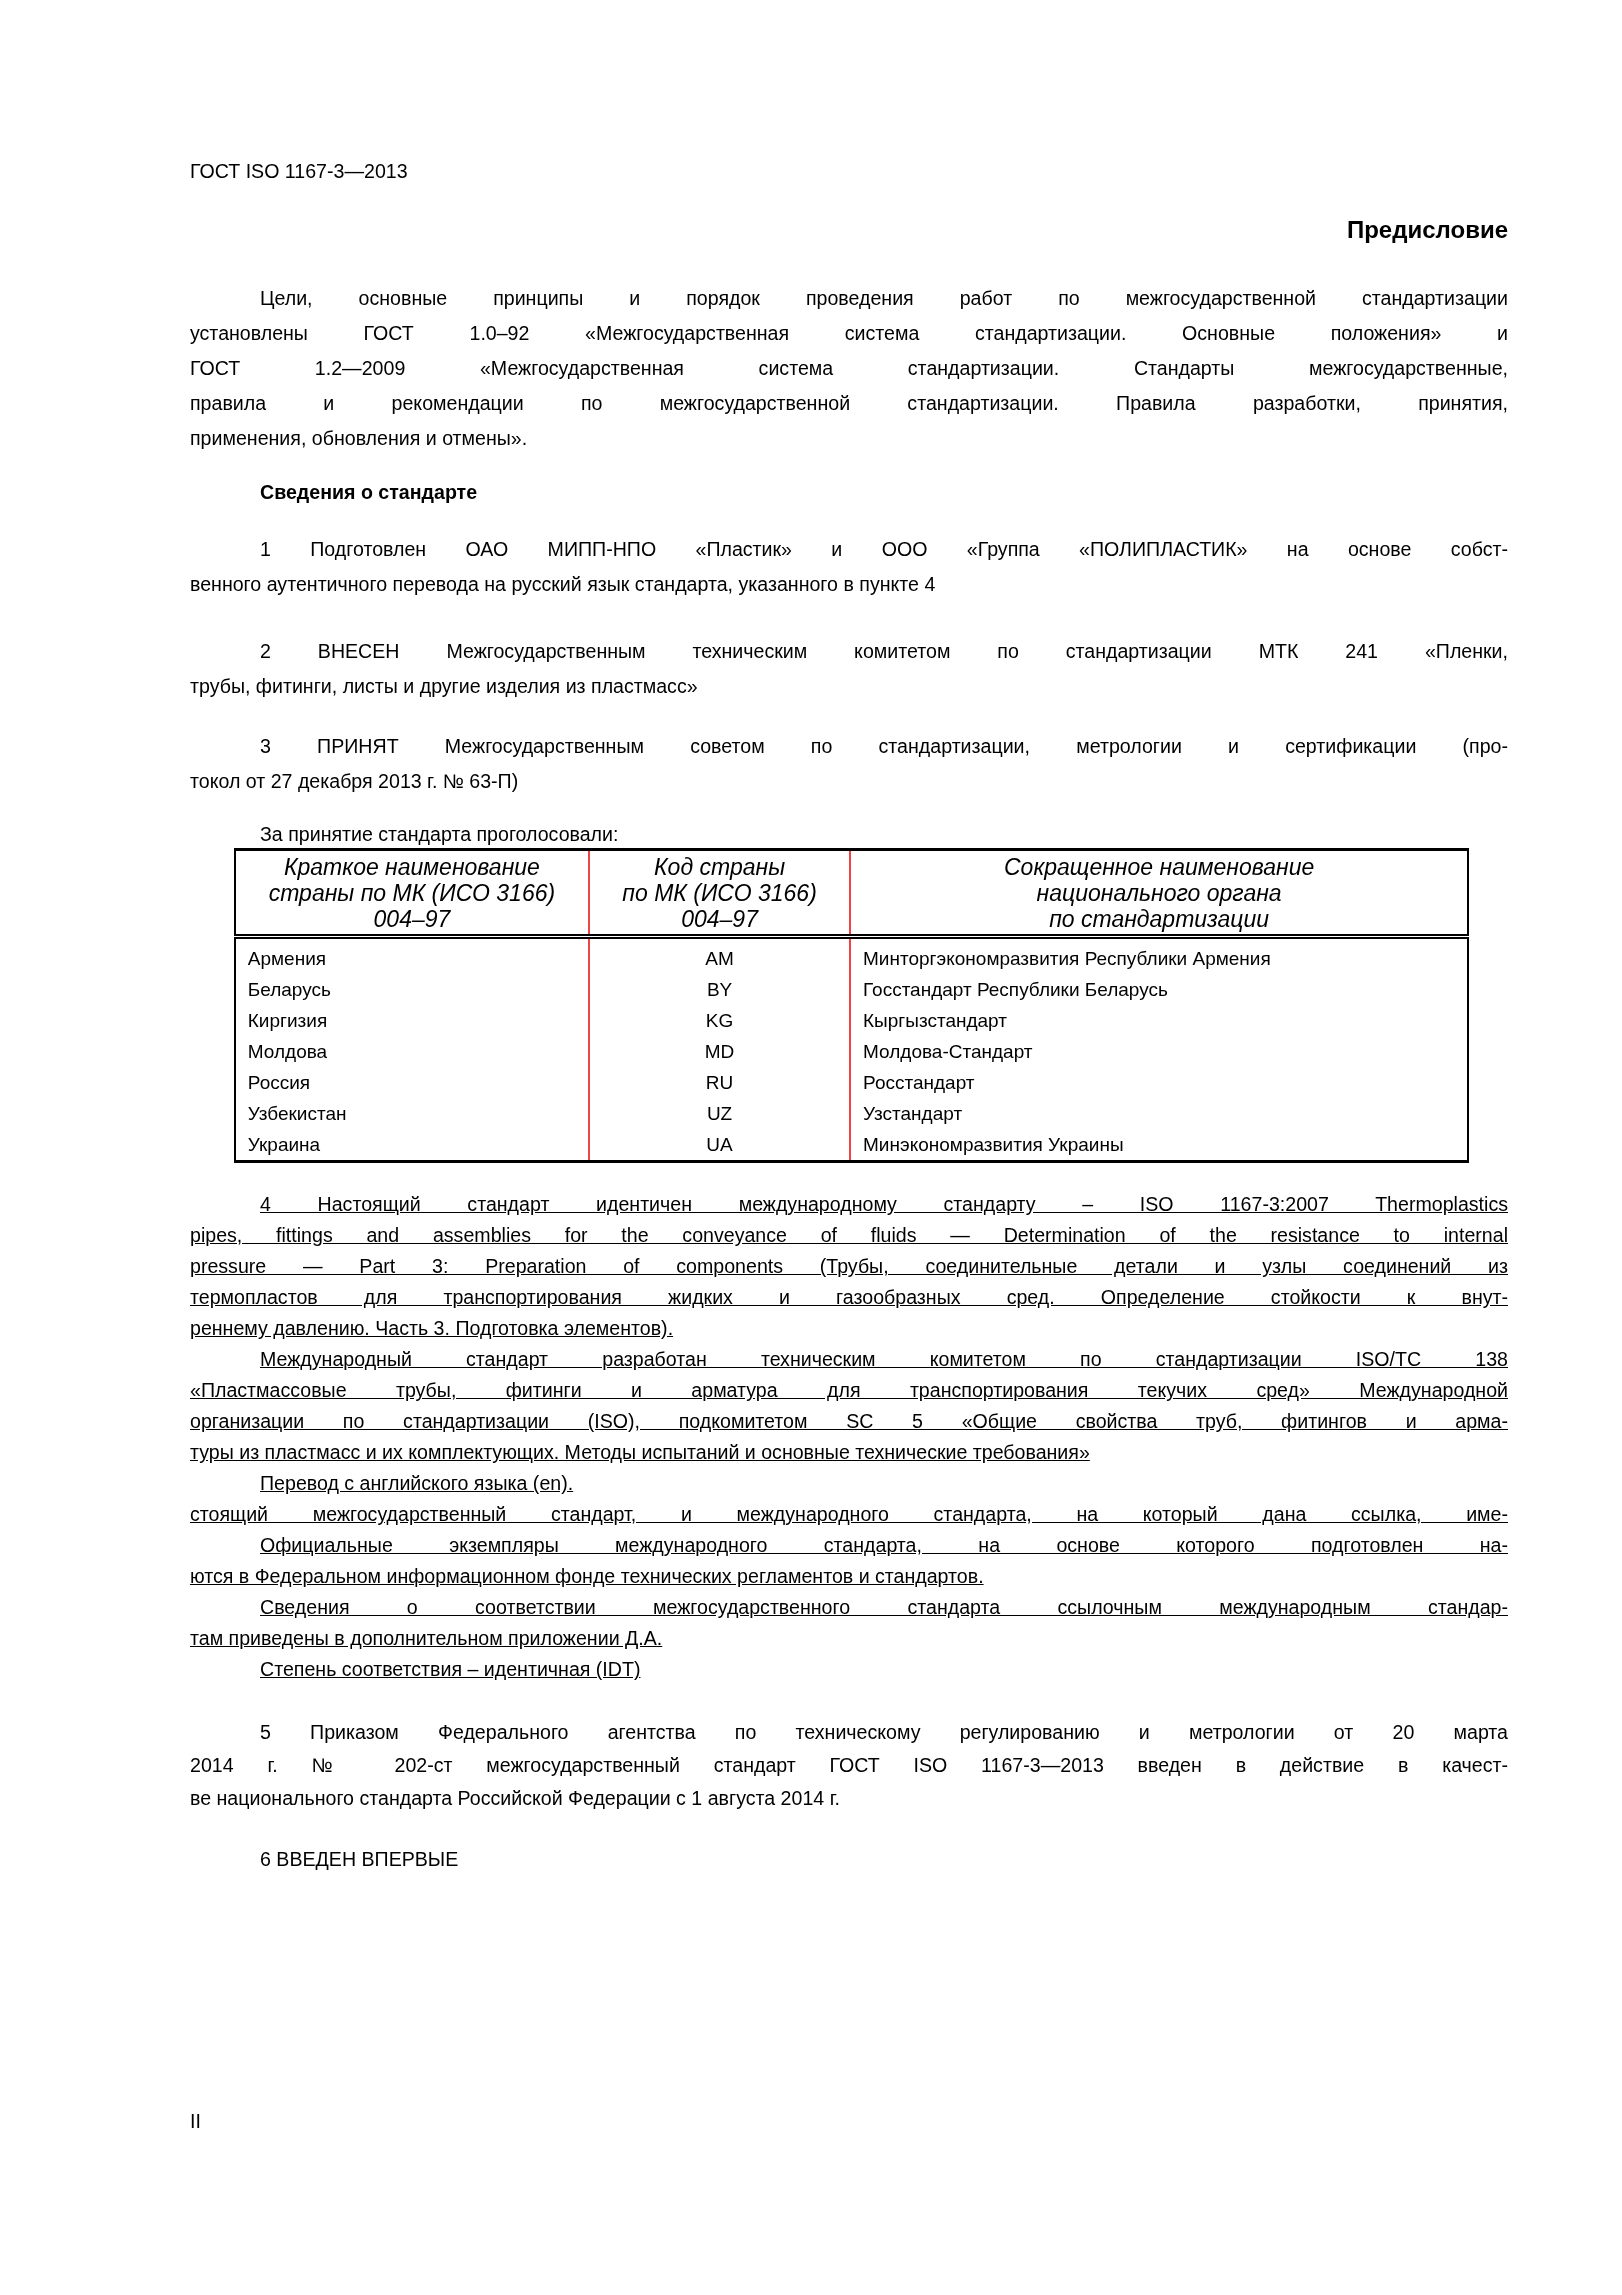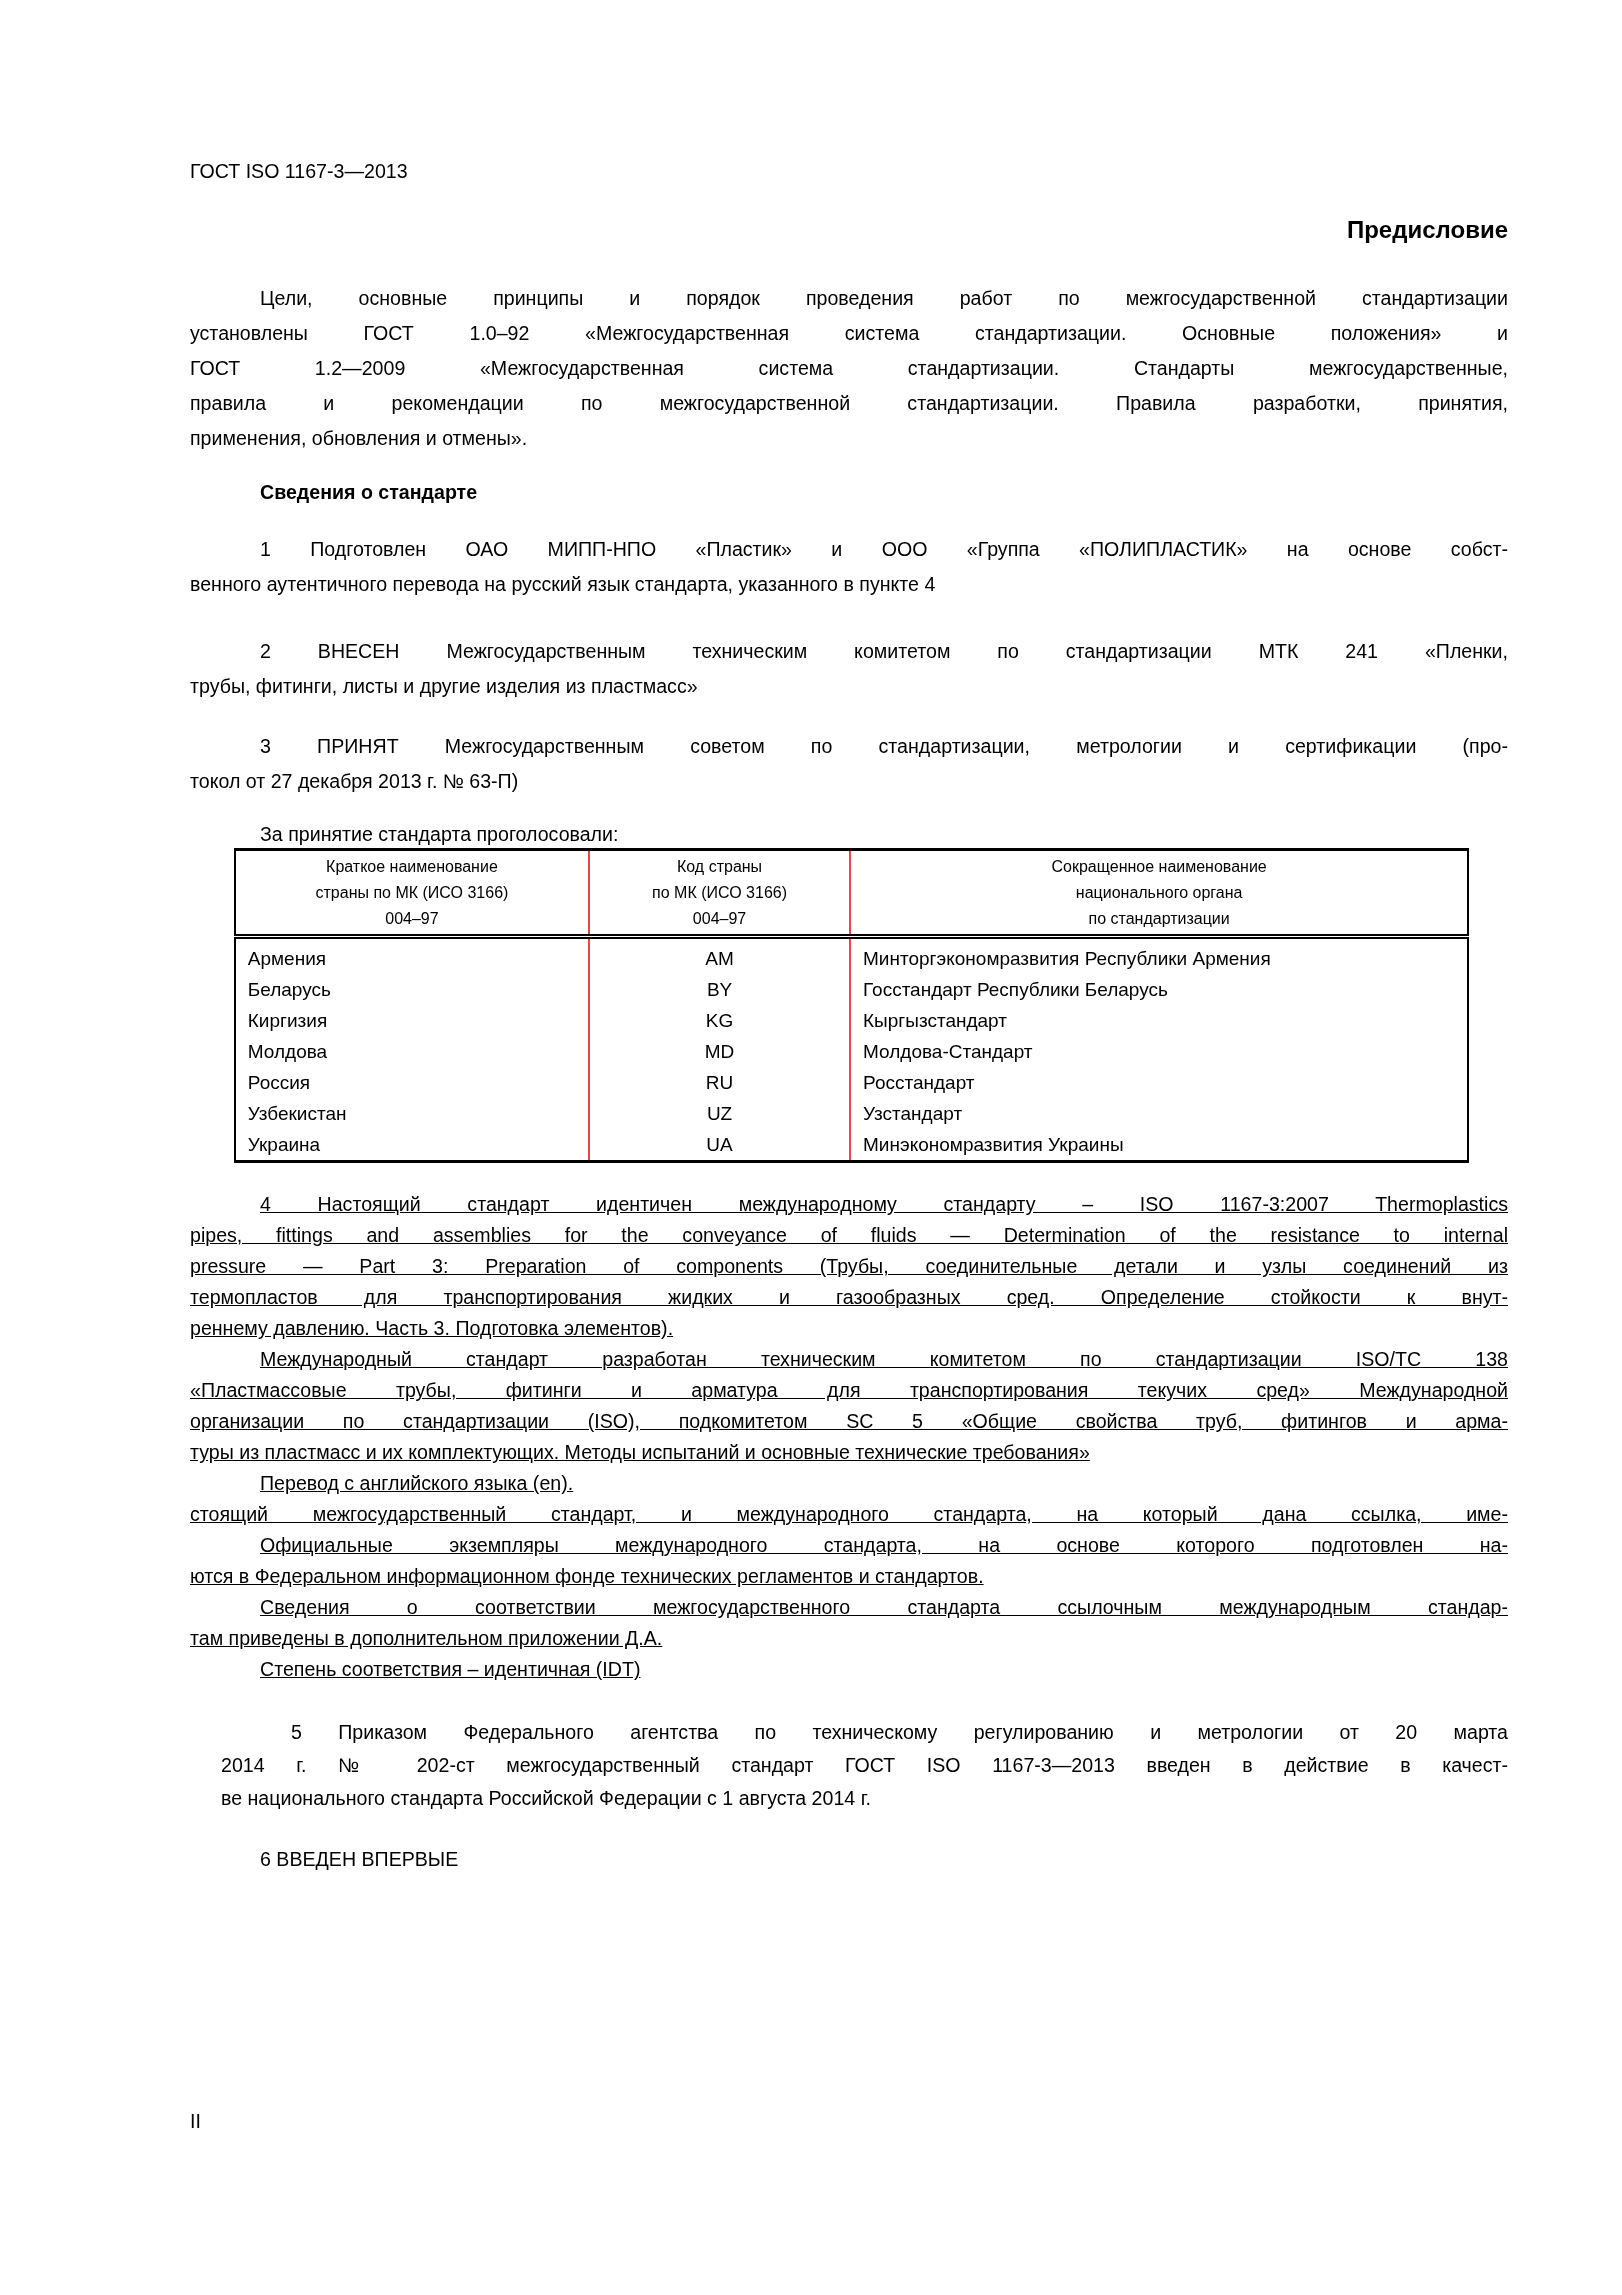--- a/index.html
+++ b/index.html
@@ -61,37 +61,38 @@
     margin: 0 0 0 44px;
     border: 2px solid #000;
     border-top-width: 3.9px;
     border-bottom-width: 3.9px;
   }
   table.vote-table th + th,
   table.vote-table td + td { border-left: 2px solid #ef4444; }
   table.vote-table thead th {
     border-bottom: 5.9px double #000;
     font-weight: normal;
-    font-size: 16px;
+    font-size: 23px;
     line-height: 26px;
     padding: 2.6px 5.2px;
     text-align: center;
     vertical-align: middle;
+    font-style: italic;
   }
   table.vote-table tbody td {
     font-size: 19px;
     line-height: 31px;
     padding: 0 3.9px 0 11.8px;
     vertical-align: middle;
   }
   table.vote-table tbody tr:first-child td { padding-top: 3.9px; }
   table.vote-table tbody td.code { text-align: center; padding: 0; }
   #block4 { margin-top: 26px; text-decoration: underline; }
   #block4 .line { line-height: 31px; }
-  #items-b .para:nth-child(1) { margin-top: 31px; margin-left: 31px; }
+  #items-b .para:nth-child(1) { margin-top: 31px; }
   #items-b .para:nth-child(2) { margin-top: 27.5px; }
   #items-b .line { line-height: 33px; }
   .page-number {
     position: absolute;
     left: 190px;
     top: 2108px;
     font-size: 19.6px;
     line-height: 26px;
   }
 </style>

